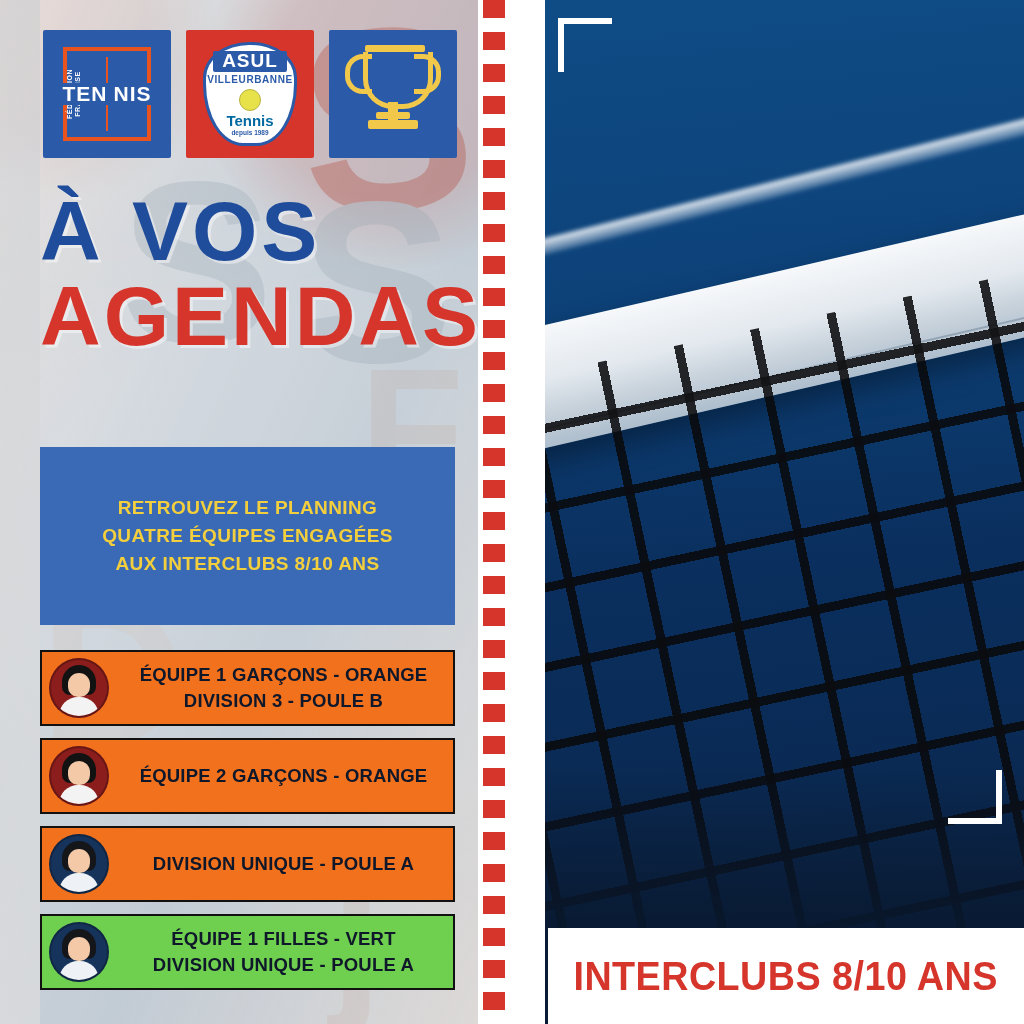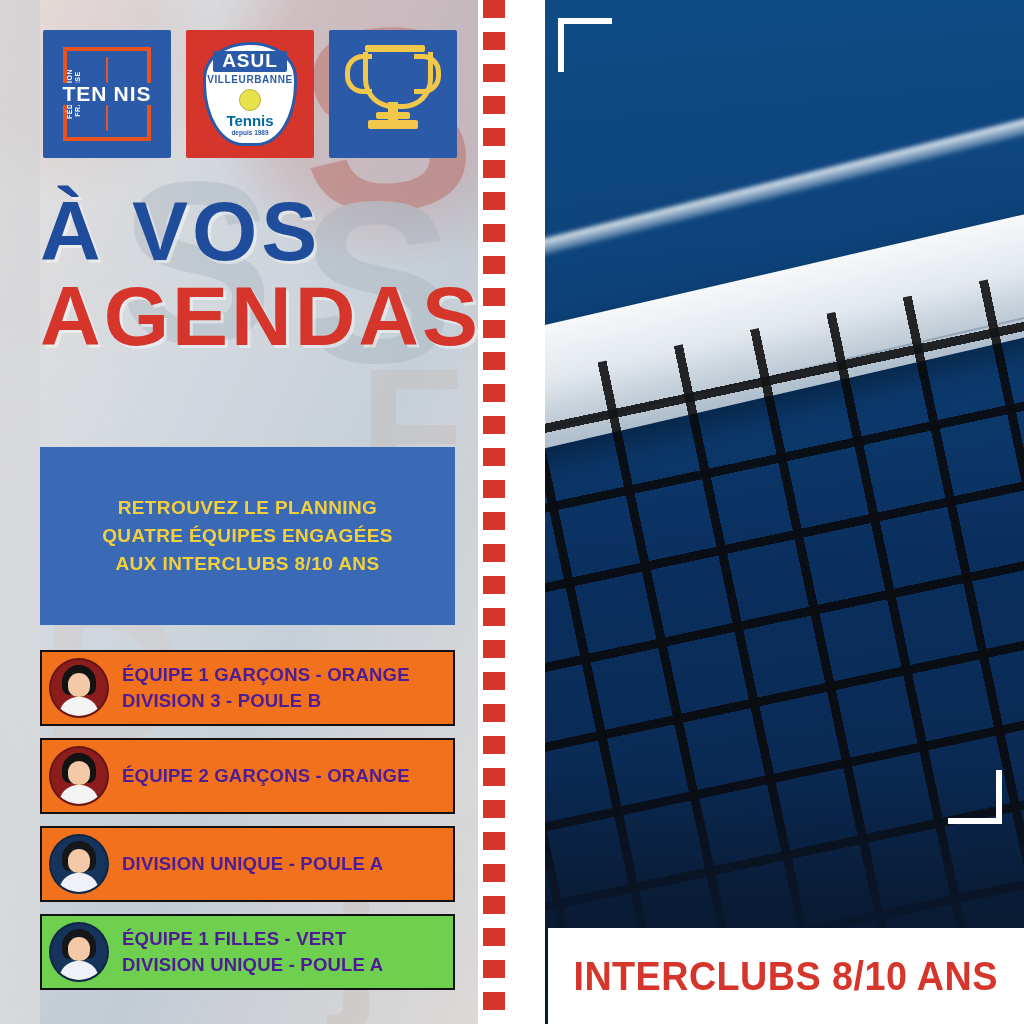--- a/index.html
+++ b/index.html
@@ -300,25 +300,26 @@
     position:absolute; left: 8px; bottom: 0; width: 40px; height: 19px;
     background: #f3f3f3; border-radius: 20px 20px 0 0;
   }
   .avatar.navy .av-body { background: #eef2f6; }
   .team-text {
     flex: 1;
     padding-left: 6px;
     padding-right: 8px;
   }
   .team-text div {
-    color: #4c1d95;
+    color: #0f172a;
     font-size: 18.5px;
     font-weight: 800;
     letter-spacing: .2px;
     line-height: 1.38;
+    text-align: center;
   }
 </style>
 </head>
 <body>
 
 <div class="poster">
 
   <div class="left-panel">
     <div class="bg-texture"></div>
     <div class="bg-stripe"></div>

